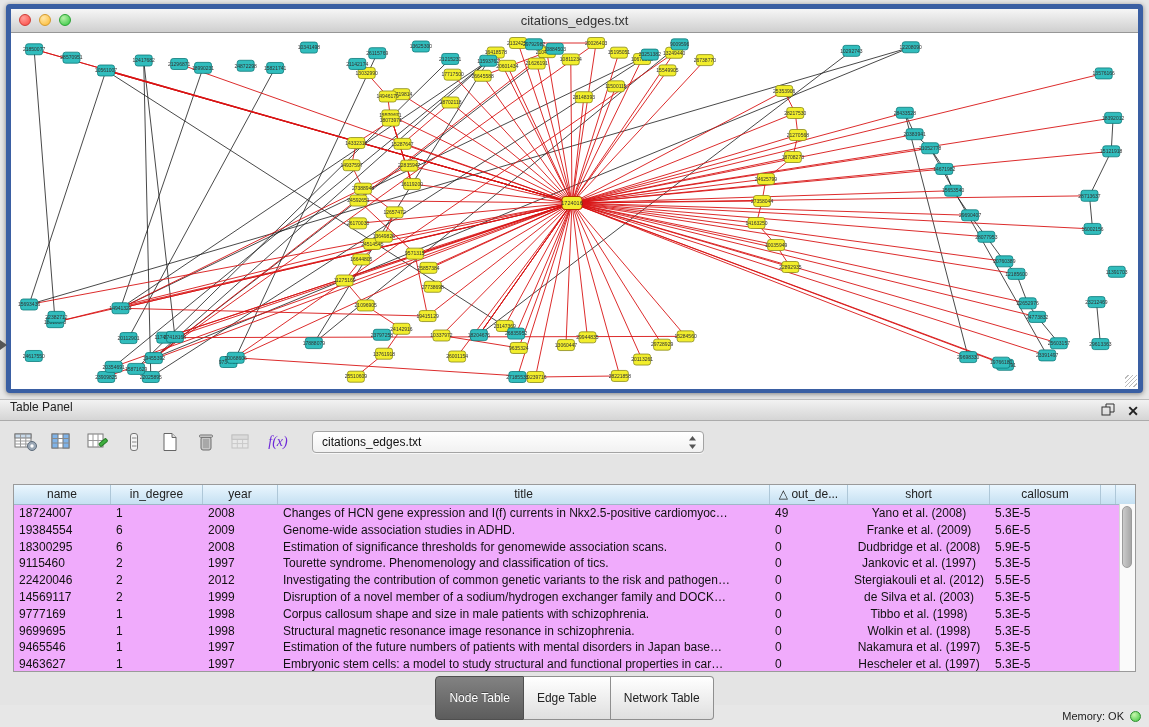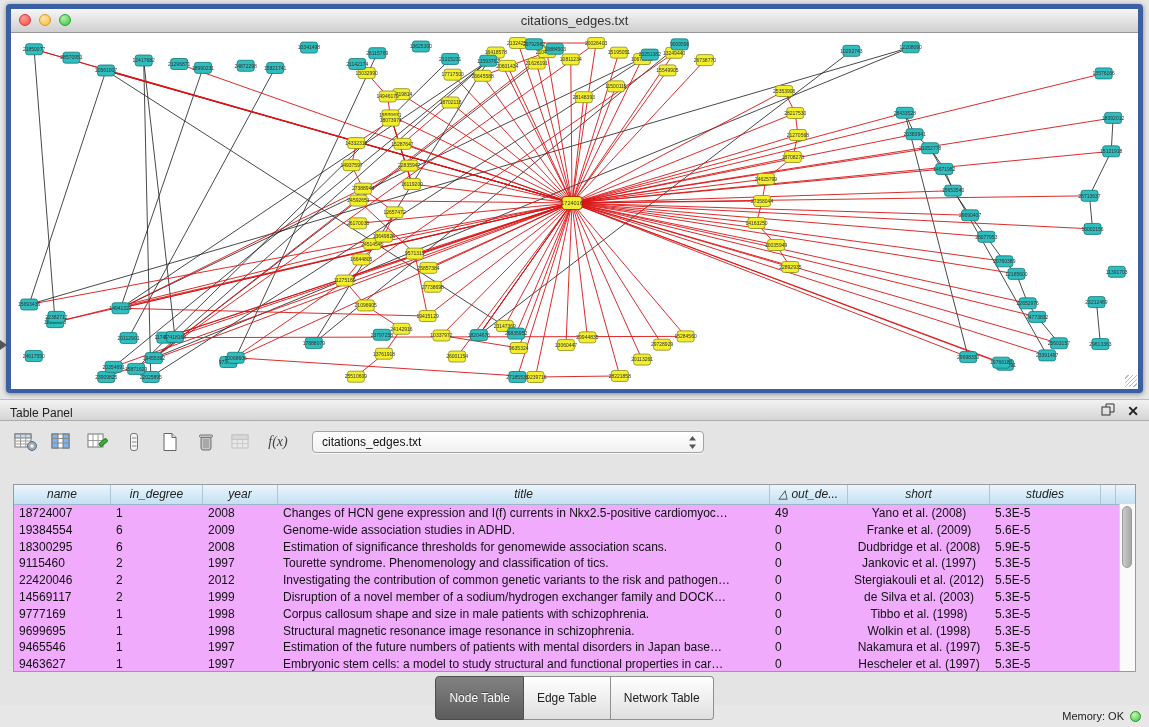--- a/index.html
+++ b/index.html
@@ -17,40 +17,40 @@
   .light.green{background:radial-gradient(circle at 35% 30%,#b6f0a8,#2fc63e);border:1px solid #2aa334;}
   .net-canvas{position:relative;width:100%;height:356px;background:#fff;overflow:hidden;}
   .resize-grip{position:absolute;right:1px;bottom:1px;width:12px;height:12px;
     background:repeating-linear-gradient(135deg,#fff,#fff 2px,#bbb 2px,#bbb 3px);}
   
   .collapse-arrow{position:absolute;left:0;top:340px;width:0;height:0;
     border-top:5px solid transparent;border-bottom:5px solid transparent;border-left:7px solid #555;}
   
   .panel-header{position:absolute;left:0;top:399px;width:1149px;height:22px;box-sizing:border-box;
     background:linear-gradient(#f2f2f2,#d5d5d5);border-top:1px solid #bdbdbd;border-bottom:1px solid #ababab;
-    display:flex;align-items:flex-end;}
+    display:flex;align-items:flex-start;}
   .panel-header .ptitle{font-size:12px;color:#222;padding-left:10px;}
   .panel-header-icons{position:absolute;right:10px;top:0;height:22px;display:flex;align-items:center;gap:12px;}
   .close-x{font-size:14px;font-weight:bold;color:#222;line-height:14px;cursor:default;}
   .panel-body{position:absolute;left:0;top:421px;width:1149px;height:284px;background:#e4e4e4;}
   
   .tp-toolbar{position:absolute;left:10px;top:6px;height:30px;display:flex;align-items:center;gap:4px;}
   .tbtn{width:32px;height:28px;display:flex;align-items:center;justify-content:center;border-radius:4px;}
-  .fx{font-family:"Liberation Serif",serif;font-style:italic;font-size:14px;color:#404040;}
+  .fx{font-family:"Liberation Serif",serif;font-style:italic;font-size:14px;color:#6d28d9;}
   .combobox{margin-left:14px;width:392px;height:22px;box-sizing:border-box;border:1px solid #a3a3a3;border-radius:4px;
     background:linear-gradient(#ffffff,#f1f1f1);display:flex;align-items:center;font-size:12px;color:#111;
     padding-left:9px;position:relative;box-shadow:0 1px 0 rgba(255,255,255,.7);}
   .combo-arrows{position:absolute;right:6px;top:3px;}
   
   .tp-table{position:absolute;left:13px;top:63px;width:1123px;height:188px;box-sizing:border-box;
     background:#fff;border:1px solid #9a9a9a;overflow:hidden;}
   .thead{display:flex;height:19px;line-height:19px;background:linear-gradient(#eaf6fe,#c5e0f2);
     border-bottom:1px solid #9fb6c8;}
   .thcell{box-sizing:border-box;text-align:center;font-size:12px;color:#222;
-    border-right:1px solid #aec7d8;overflow:hidden;white-space:nowrap;font-style:italic;}
+    border-right:1px solid #aec7d8;overflow:hidden;white-space:nowrap;}
   .tbody{position:relative;}
   .trow{display:flex;height:16.8px;line-height:16.8px;background:#f0abfc;align-items:flex-end;}
   .tcell{box-sizing:border-box;overflow:hidden;white-space:nowrap;padding-left:5px;font-size:12px;color:#111;}
   .c0{width:97px}.c1{width:92px}.c2{width:75px}.c3{width:492px}.c4{width:78px}
   .c5{width:142px;text-align:center;padding-left:0}.c6{width:111px}
   .thcell.c5{padding-left:0}
   .vscroll{position:absolute;right:0;top:19px;bottom:0;width:15px;background:#fafafa;border-left:1px solid #d6d6d6;}
   .vthumb{position:absolute;left:2px;top:2px;width:10px;height:62px;border-radius:6px;
     background:linear-gradient(90deg,#cbcbcb,#a7a7a7);border:1px solid #9b9b9b;box-sizing:border-box;}
   
@@ -614,21 +614,21 @@
   </div>
 
   <div class="tp-table">
     <div class="thead">
         <div class="thcell c0">name</div>
         <div class="thcell c1">in_degree</div>
         <div class="thcell c2">year</div>
         <div class="thcell c3">title</div>
         <div class="thcell c4">△ out_de...</div>
         <div class="thcell c5">short</div>
-        <div class="thcell c6">studies</div>
+        <div class="thcell c6">callosum</div>
         <div class="thcell" style="width: 15px;"></div>
       </div>
     <div class="tbody">
         <div class="trow">
           <div class="tcell c0">18724007</div>
           <div class="tcell c1">1</div>
           <div class="tcell c2">2008</div>
           <div class="tcell c3">Changes of HCN gene expression and I(f) currents in Nkx2.5-positive cardiomyoc…</div>
           <div class="tcell c4">49</div>
           <div class="tcell c5">Yano et al. (2008)</div>

